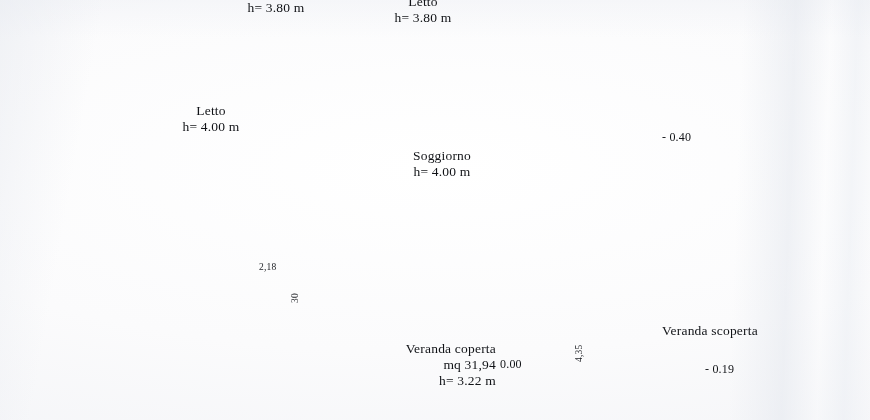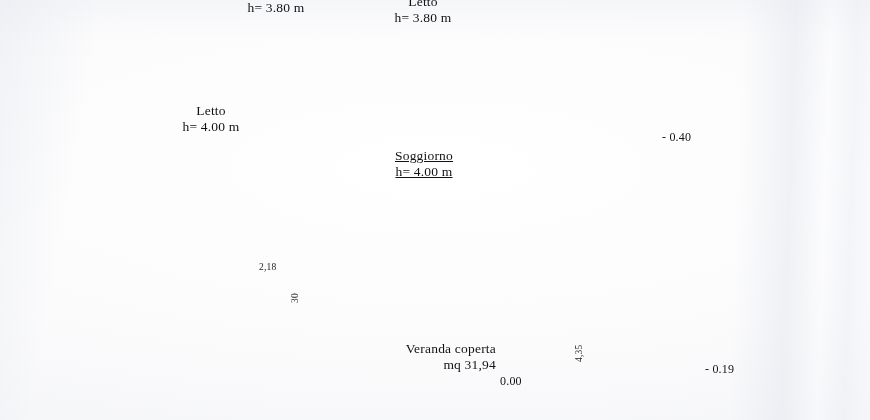--- a/index.html
+++ b/index.html
@@ -389,34 +389,38 @@
   <div class="label room" style="left:368px; top:-6px; width:110px;">
     <div>Letto</div>
     <div>h= 3.80 m</div>
   </div>
 
   <div class="label room" style="left:152px; top:103px; width:118px;">
     <div>Letto</div>
     <div>h= 4.00 m</div>
   </div>
 
-  <div class="label room" style="left:362px; top:148px; width:124px;text-decoration:underline;">
+  <div class="label room" style="left:380px; top:148px; width:124px;">
     <div>Soggiorno</div>
     <div>h= 4.00 m</div>
   </div>
 
   <div class="label room" style="left:366px; top:341px; width:130px;text-align:right;">
     <div>Veranda coperta</div>
     <div>mq 31,94</div>
-  </div>
-
+    <div>h= 3.22 m</div>
+  </div>
+
+  <div class="label room" style="left:645px; top:323px; width:130px;">
+    <div>Veranda scoperta</div>
+  </div>
 
   <div class="label elev" style="left:662px; top:131px;">- 0.40</div>
 
-  <div class="label elev" style="left:500px; top:375px;">0.00</div>
+  <div class="label elev" style="left:500px; top:358px;">0.00</div>
 
   <div class="label elev" style="left:705px; top:363px;">- 0.19</div>
 
   <div class="label dim" style="left:259px; top:262px;">2,18</div>
 
   <div class="label dim rot" style="left:290px; top:303px;">30</div>
 
   <div class="label dim rot" style="left:574px; top:362px;">4,35</div>
 
 </div>

